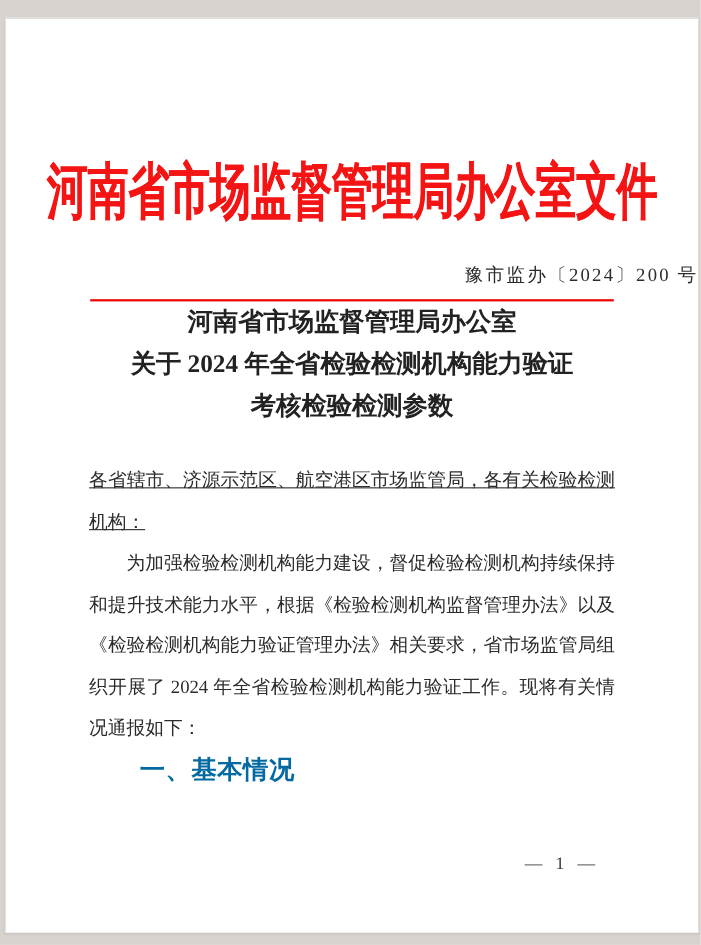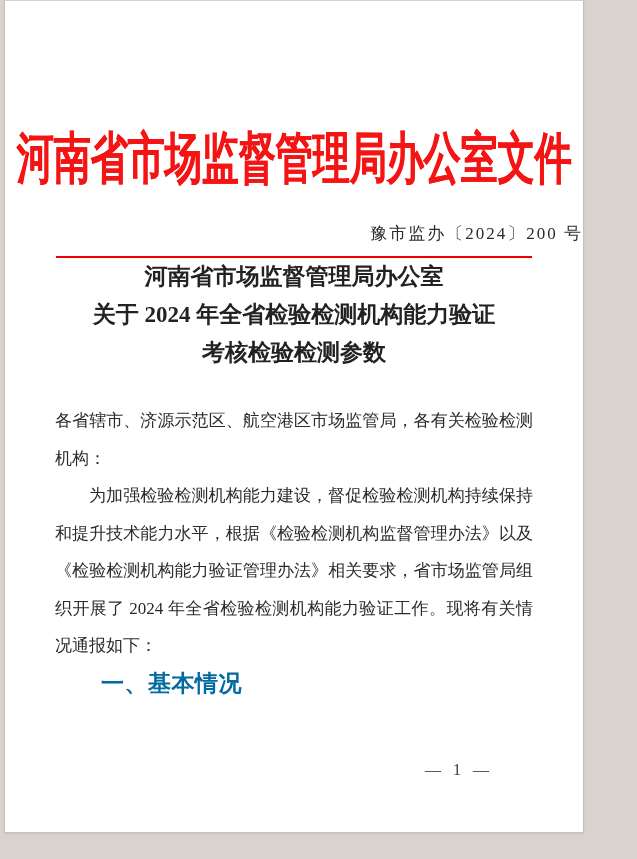--- a/index.html
+++ b/index.html
@@ -11,22 +11,22 @@
   }
   *{margin:0;padding:0;box-sizing:border-box;}
   html,body{width:637px;height:859px;overflow:hidden;}
   body{
     background:var(--canvas-bg);
     font-family:"Liberation Serif","DejaVu Serif",serif;
     position:relative;
   }
   .page{
     position:absolute;
-    left:4px;top:0;
-    width:580px;height:833px;
+    left:4px;top:16px;
+    width:632px;height:833px;
     background:var(--page-bg);
     border:1px solid #c6c0bc;
     border-top-color:#d4d2d0;
     box-shadow:0 1px 2px rgba(0,0,0,0.08);
     overflow:hidden;
   }
   .letterhead{
     margin-top:120px;
     height:68px;
     text-align:center;
@@ -67,20 +67,21 @@
     color:var(--text-dark);
     font-size:17px;
     line-height:37.5px;
     text-align:justify;
   }
   .body-text p{
     text-indent:2em;
   }
   .body-text p.no-indent{
     text-indent:0;
+    text-decoration:underline;
   }
   .section-heading{
     text-indent:2em;
     font-family:Liberation Sans, sans-serif;
     font-weight:bold;
     font-size:23px;
     color:#0369a1;
     letter-spacing:0.5px;
   }
   .page-number{

